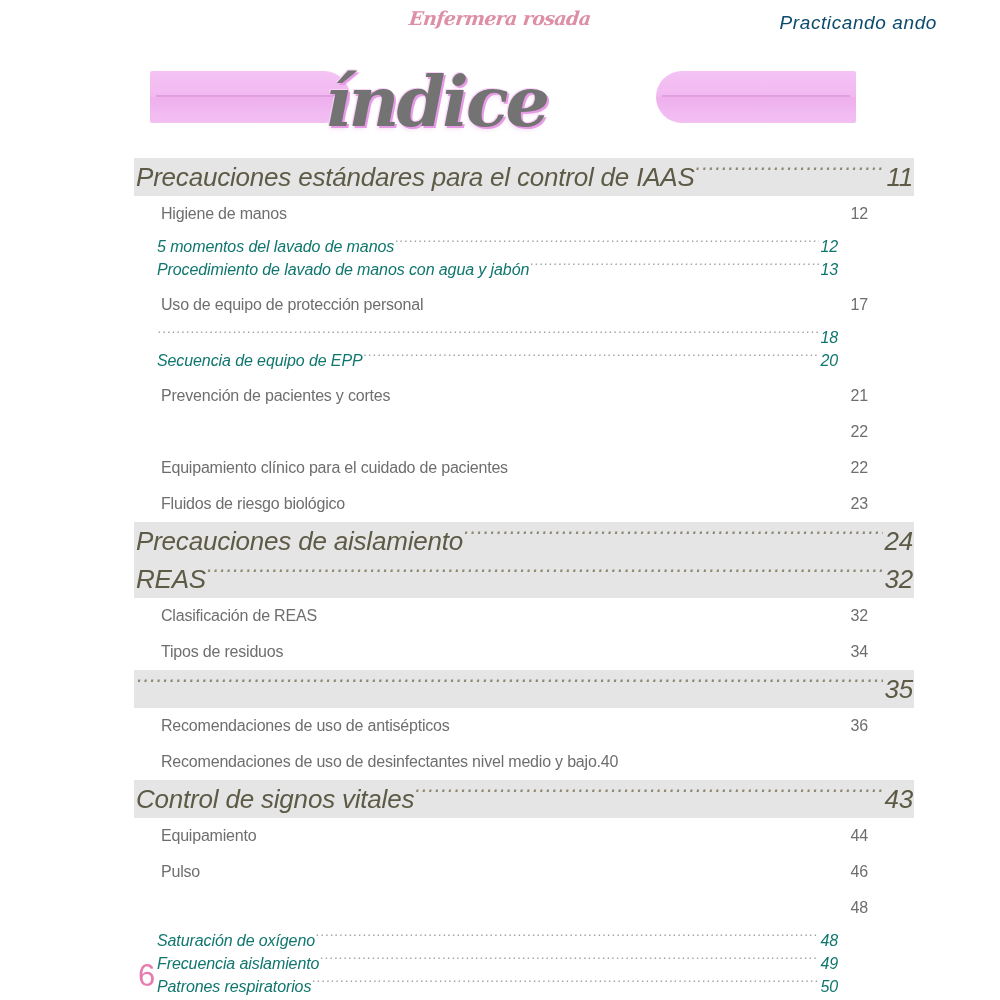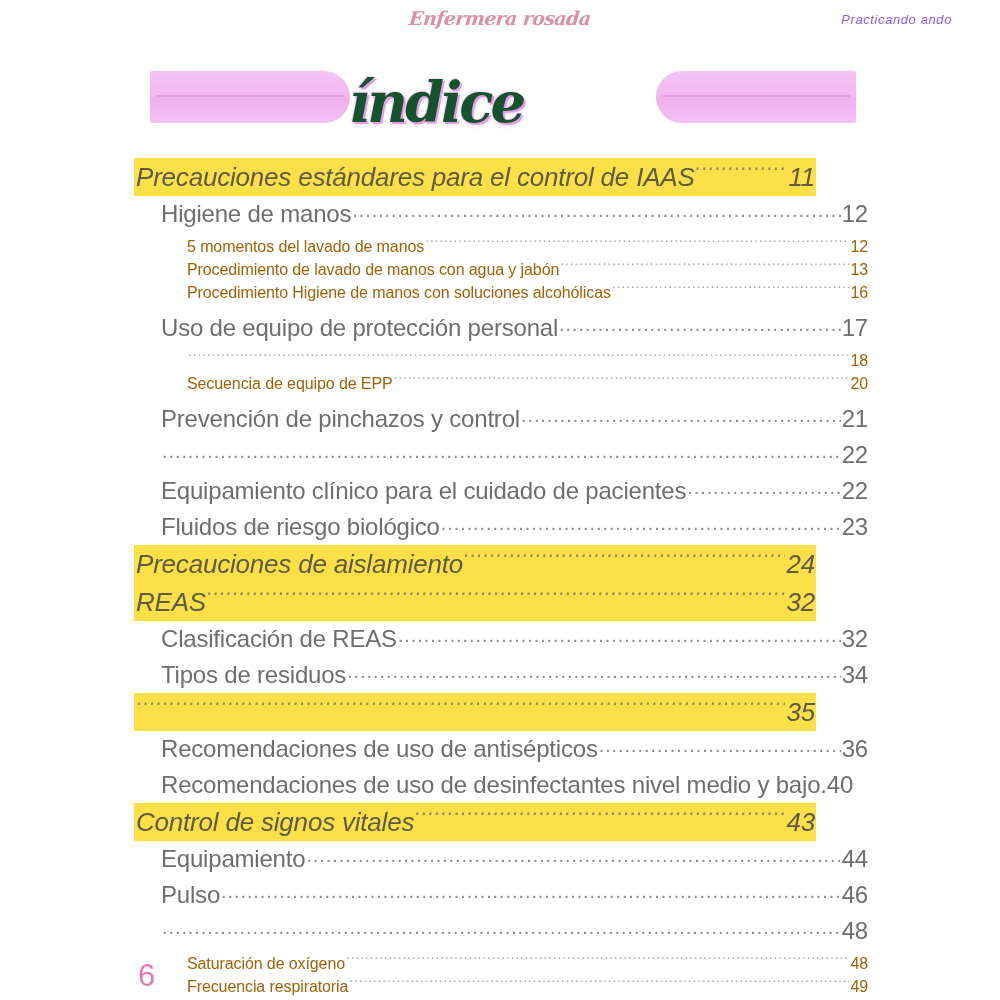--- a/index.html
+++ b/index.html
@@ -33,27 +33,27 @@
     font-family: "DejaVu Serif", serif;
     font-style: italic;
     font-weight: 700;
     font-size: 19px;
     letter-spacing: -0.6px;
     color: #dd8fa6;
     transform: skewX(-6deg);
   }
   .folio-note {
     position: absolute;
-    right: 48px;
+    right: 63px;
     top: 12px;
     font-family: "Liberation Sans", sans-serif;
     font-style: italic;
-    font-size: 13px;
+    font-size: 19px;
     letter-spacing: 0.6px;
-    color: #8b5cf6;
+    color: #0c4a6e;
   }
 
   
   .title-block {
     position: absolute;
     top: 55px;
     left: 0;
     width: 1000px;
     height: 95px;
   }
@@ -76,24 +76,24 @@
   .hl-bar.right { right: 144px; width: 200px; border-radius: 26px 2px 2px 26px; }
 
   .index-title {
     position: absolute;
     left: 0; top: -8px;
     width: 872px;
     text-align: center;
     font-family: "DejaVu Serif", serif;
     font-weight: 700;
     font-style: italic;
-    font-size: 56px;
+    font-size: 70px;
     line-height: 110px;
     letter-spacing: -3px;
-    color: #14532d;
+    color: #737373;
     text-shadow:
       2px 2px 0 #e79ae6,
       -1px -1px 0 #f8d2f7,
       0 3px 4px rgba(226,160,224,0.35);
   }
 
   
   .toc {
     position: absolute;
     top: 158px;
@@ -125,63 +125,64 @@
     font-size: 0.82em;
     letter-spacing: 1.0px;
     white-space: nowrap;
     overflow: hidden;
     display: block;
   }
   .toc-page { flex: 0 0 auto; text-align: right; }
 
   
   .lv1 {
-    background: #fde047;
+    background: #e5e5e5;
     font-family: "Liberation Sans", sans-serif;
     font-style: italic;
     font-weight: 300;
     font-size: 26px;
     line-height: 38px;
     height: 38px;
     color: #5d5a46;
     letter-spacing: -0.2px;
     padding: 0 1px 0 2px;
     margin-left: -2px;
-    width: 682px;
+    width: 780px;
     justify-content: flex-end;
   }
   .lv1 .toc-leader::before { color: #8d8871; letter-spacing: 0.6px; }
   .lv1 .toc-page { font-style: italic; }
 
   
   .lv2 {
     font-family: "Liberation Sans", sans-serif;
     font-weight: 300;
-    font-size: 24px;
+    font-size: 16px;
     line-height: 36px;
     height: 36px;
     color: #6e6e6e;
     letter-spacing: -0.2px;
     margin-left: 25px;
     width: 707px;
     align-items: flex-end;
   }
   .lv2 .toc-leader::before { color: #8a8a8a; }
 
   
   .lv3 {
     font-family: "Liberation Sans", sans-serif;
     font-weight: 300;
     font-size: 16px;
     line-height: 23px;
     height: 23px;
-    color: #a16207;
+    color: #0f766e;
     letter-spacing: -0.1px;
-    margin-left: 51px;
+    margin-left: 21px;
     width: 681px;
+    font-style: italic;
   }
   .lv3 .toc-leader::before { color: #a4a4a4; font-size: 0.9em; letter-spacing: 0.7px; }
   .no-leader .toc-label::after { content: "."; }
 
   .gap-sm { height: 6px; }
   .gap-xs { height: 3px; }
 
   
   .page-folio {
     position: absolute;
@@ -222,44 +223,39 @@
     <div class="toc-row lv3">
       <span class="toc-label">5 momentos del lavado de manos</span>
       <span class="toc-leader"></span>
       <span class="toc-page">12</span>
     </div>
     <div class="toc-row lv3">
       <span class="toc-label">Procedimiento de lavado de manos con agua y jabón</span>
       <span class="toc-leader"></span>
       <span class="toc-page">13</span>
     </div>
-    <div class="toc-row lv3">
-      <span class="toc-label">Procedimiento Higiene de manos con soluciones alcohólicas</span>
-      <span class="toc-leader"></span>
-      <span class="toc-page">16</span>
-    </div>
     <div class="gap-sm"></div>
     <div class="toc-row lv2">
       <span class="toc-label">Uso de equipo de protección personal</span>
       <span class="toc-leader"></span>
       <span class="toc-page">17</span>
     </div>
     <div class="gap-xs"></div>
     <div class="toc-row lv3">
       <span class="toc-leader"></span>
       <span class="toc-page">18</span>
     </div>
     <div class="toc-row lv3">
       <span class="toc-label">Secuencia de equipo de EPP</span>
       <span class="toc-leader"></span>
       <span class="toc-page">20</span>
     </div>
     <div class="gap-sm"></div>
     <div class="toc-row lv2">
-      <span class="toc-label">Prevención de pinchazos y control</span>
+      <span class="toc-label">Prevención de pacientes y cortes</span>
       <span class="toc-leader"></span>
       <span class="toc-page">21</span>
     </div>
     <div class="toc-row lv2">
       <span class="toc-leader"></span>
       <span class="toc-page">22</span>
     </div>
     <div class="toc-row lv2">
       <span class="toc-label">Equipamiento clínico para el cuidado de pacientes</span>
       <span class="toc-leader"></span>
@@ -322,21 +318,21 @@
       <span class="toc-leader"></span>
       <span class="toc-page">48</span>
     </div>
     <div class="gap-xs"></div>
     <div class="toc-row lv3">
       <span class="toc-label">Saturación de oxígeno</span>
       <span class="toc-leader"></span>
       <span class="toc-page">48</span>
     </div>
     <div class="toc-row lv3">
-      <span class="toc-label">Frecuencia respiratoria</span>
+      <span class="toc-label">Frecuencia aislamiento</span>
       <span class="toc-leader"></span>
       <span class="toc-page">49</span>
     </div>
     <div class="toc-row lv3">
       <span class="toc-label">Patrones respiratorios</span>
       <span class="toc-leader"></span>
       <span class="toc-page">50</span>
     </div>
   </div>
 

